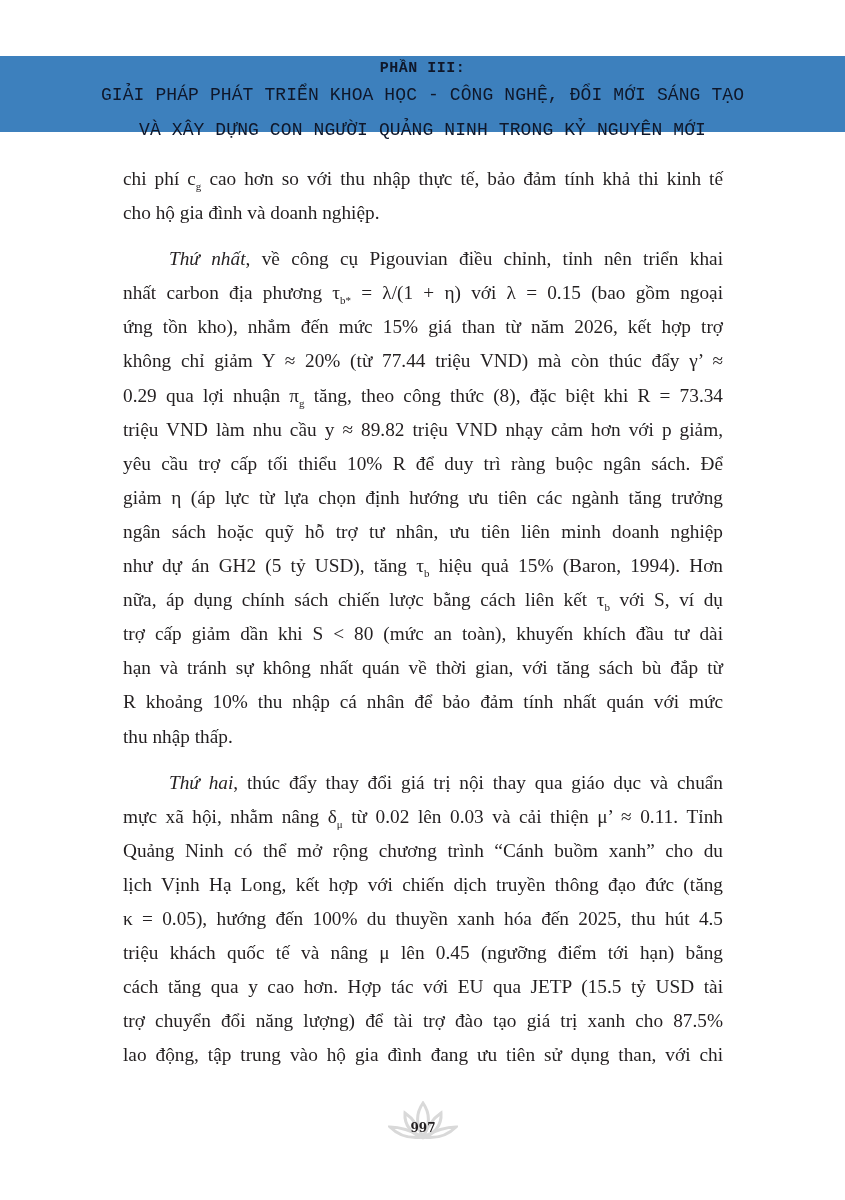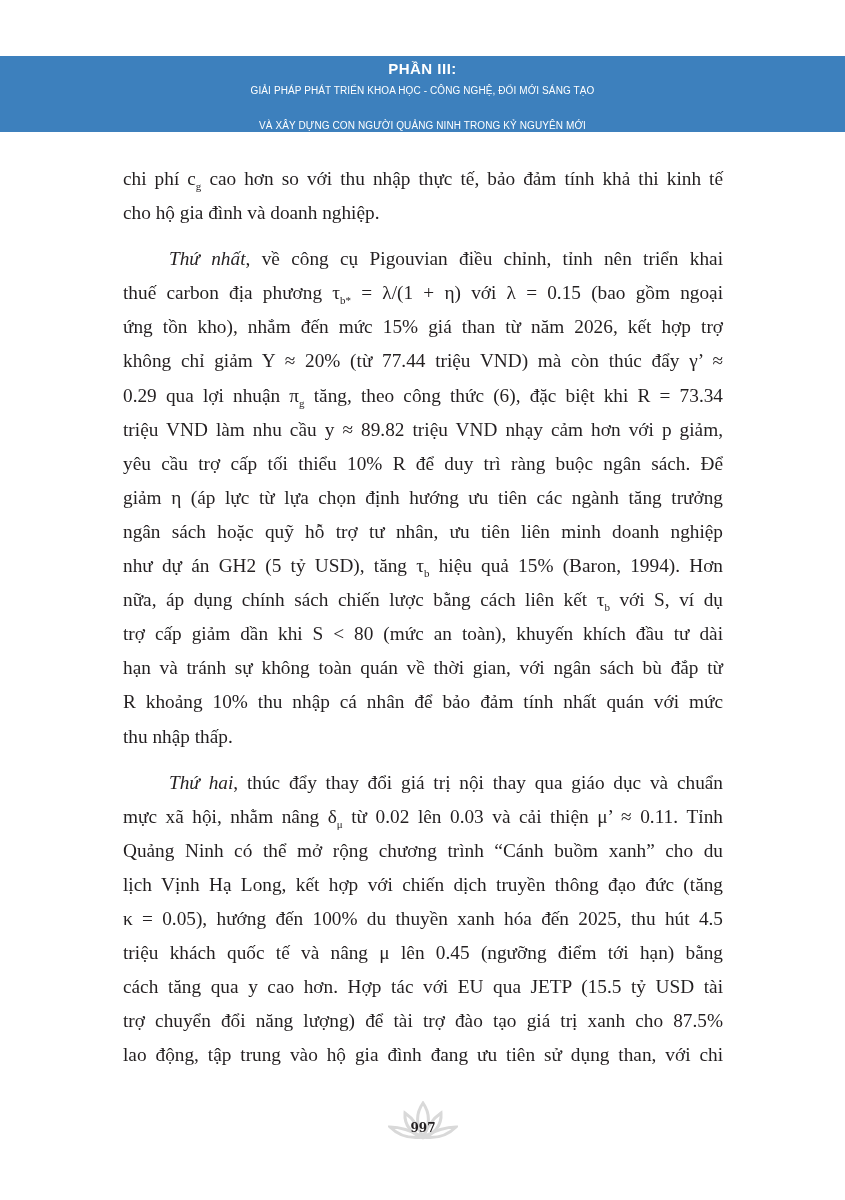--- a/index.html
+++ b/index.html
@@ -2,29 +2,29 @@
 <html><head>
 <meta charset="utf-8">
 <style>
   html, body { margin: 0; padding: 0; }
   body {
     width: 845px; height: 1200px; background: #ffffff; position: relative; overflow: hidden;
     font-family: "Liberation Serif", "DejaVu Serif", serif; color: #231f20;
   }
   .header-band {
     position: absolute; left: 0; top: 56px; width: 845px; height: 76px;
-    background: #3d80bd; color: #ffffff; text-align: center;
-    font-family: Liberation Sans, sans-serif;
+    background: #3d80bd; color: #0f172a; text-align: center;
+    font-family: Liberation Mono, monospace;
   }
   .header-band .part-title {
     position: absolute; left: 0; right: 0; top: 4px;
     font-size: 15px; font-weight: bold; letter-spacing: 0.5px;
   }
   .header-band .sub-line {
-    position: absolute; left: 0; right: 0; font-size: 10px; letter-spacing: 0.1px;
+    position: absolute; left: 0; right: 0; font-size: 18px; letter-spacing: 0.1px;
   }
   .header-band .sub-line.l1 { top: 29px; }
   .header-band .sub-line.l2 { top: 64px; }
 
   .body-text {
     position: absolute; left: 111px; top: 150px; width: 624px;
     font-size: 19.3px; line-height: 34.1px; text-align: justify;
   }
   .body-text p { margin: 12px; }
   .body-text .line { display: block; text-align: justify; text-align-last: justify; white-space: nowrap; }
@@ -49,32 +49,32 @@
   <div class="sub-line l2">VÀ XÂY DỰNG CON NGƯỜI QUẢNG NINH TRONG KỶ NGUYÊN MỚI</div>
 </div>
 
 <div class="body-text">
   <p>
     <span class="line"><span>chi phí c</span><sub>g</sub><span> cao hơn so với thu nhập thực tế, bảo đảm tính khả thi kinh tế</span></span>
     <span class="line last">cho hộ gia đình và doanh nghiệp.</span>
   </p>
   <p>
     <span class="line" style="padding-left:46px"><em>Thứ nhất</em><span>, về công cụ Pigouvian điều chỉnh, tỉnh nên triển khai</span></span>
-    <span class="line"><span>thuế carbon địa phương τ</span><sub>b*</sub><span> = λ/(1 + η) với λ = 0.15 (bao gồm ngoại</span></span>
+    <span class="line"><span>nhất carbon địa phương τ</span><sub>b*</sub><span> = λ/(1 + η) với λ = 0.15 (bao gồm ngoại</span></span>
     <span class="line">ứng tồn kho), nhắm đến mức 15% giá than từ năm 2026, kết hợp trợ</span>
     <span class="line">không chỉ giảm Y ≈ 20% (từ 77.44 triệu VND) mà còn thúc đẩy γ’ ≈</span>
-    <span class="line"><span>0.29 qua lợi nhuận π</span><sub>g</sub><span> tăng, theo công thức (6), đặc biệt khi R = 73.34</span></span>
+    <span class="line"><span>0.29 qua lợi nhuận π</span><sub>g</sub><span> tăng, theo công thức (8), đặc biệt khi R = 73.34</span></span>
     <span class="line">triệu VND làm nhu cầu y ≈ 89.82 triệu VND nhạy cảm hơn với p giảm,</span>
     <span class="line">yêu cầu trợ cấp tối thiểu 10% R để duy trì ràng buộc ngân sách. Để</span>
     <span class="line">giảm η (áp lực từ lựa chọn định hướng ưu tiên các ngành tăng trưởng</span>
     <span class="line">ngân sách hoặc quỹ hỗ trợ tư nhân, ưu tiên liên minh doanh nghiệp</span>
     <span class="line"><span>như dự án GH2 (5 tỷ USD), tăng τ</span><sub>b</sub><span> hiệu quả 15% (Baron, 1994). Hơn</span></span>
     <span class="line"><span>nữa, áp dụng chính sách chiến lược bằng cách liên kết τ</span><sub>b</sub><span> với S, ví dụ</span></span>
     <span class="line">trợ cấp giảm dần khi S &lt; 80 (mức an toàn), khuyến khích đầu tư dài</span>
-    <span class="line">hạn và tránh sự không toàn quán về thời gian, với ngân sách bù đắp từ</span>
+    <span class="line">hạn và tránh sự không nhất quán về thời gian, với tăng sách bù đắp từ</span>
     <span class="line">R khoảng 10% thu nhập cá nhân để bảo đảm tính nhất quán với mức</span>
     <span class="line last">thu nhập thấp.</span>
   </p>
   <p>
     <span class="line" style="padding-left:46px"><em>Thứ hai</em><span>, thúc đẩy thay đổi giá trị nội thay qua giáo dục và chuẩn</span></span>
     <span class="line"><span>mực xã hội, nhằm nâng δ</span><sub>μ</sub><span> từ 0.02 lên 0.03 và cải thiện μ’ ≈ 0.11. Tỉnh</span></span>
     <span class="line">Quảng Ninh có thể mở rộng chương trình “Cánh buồm xanh” cho du</span>
     <span class="line">lịch Vịnh Hạ Long, kết hợp với chiến dịch truyền thông đạo đức (tăng</span>
     <span class="line">κ = 0.05), hướng đến 100% du thuyền xanh hóa đến 2025, thu hút 4.5</span>
     <span class="line">triệu khách quốc tế và nâng μ lên 0.45 (ngưỡng điểm tới hạn) bằng</span>

